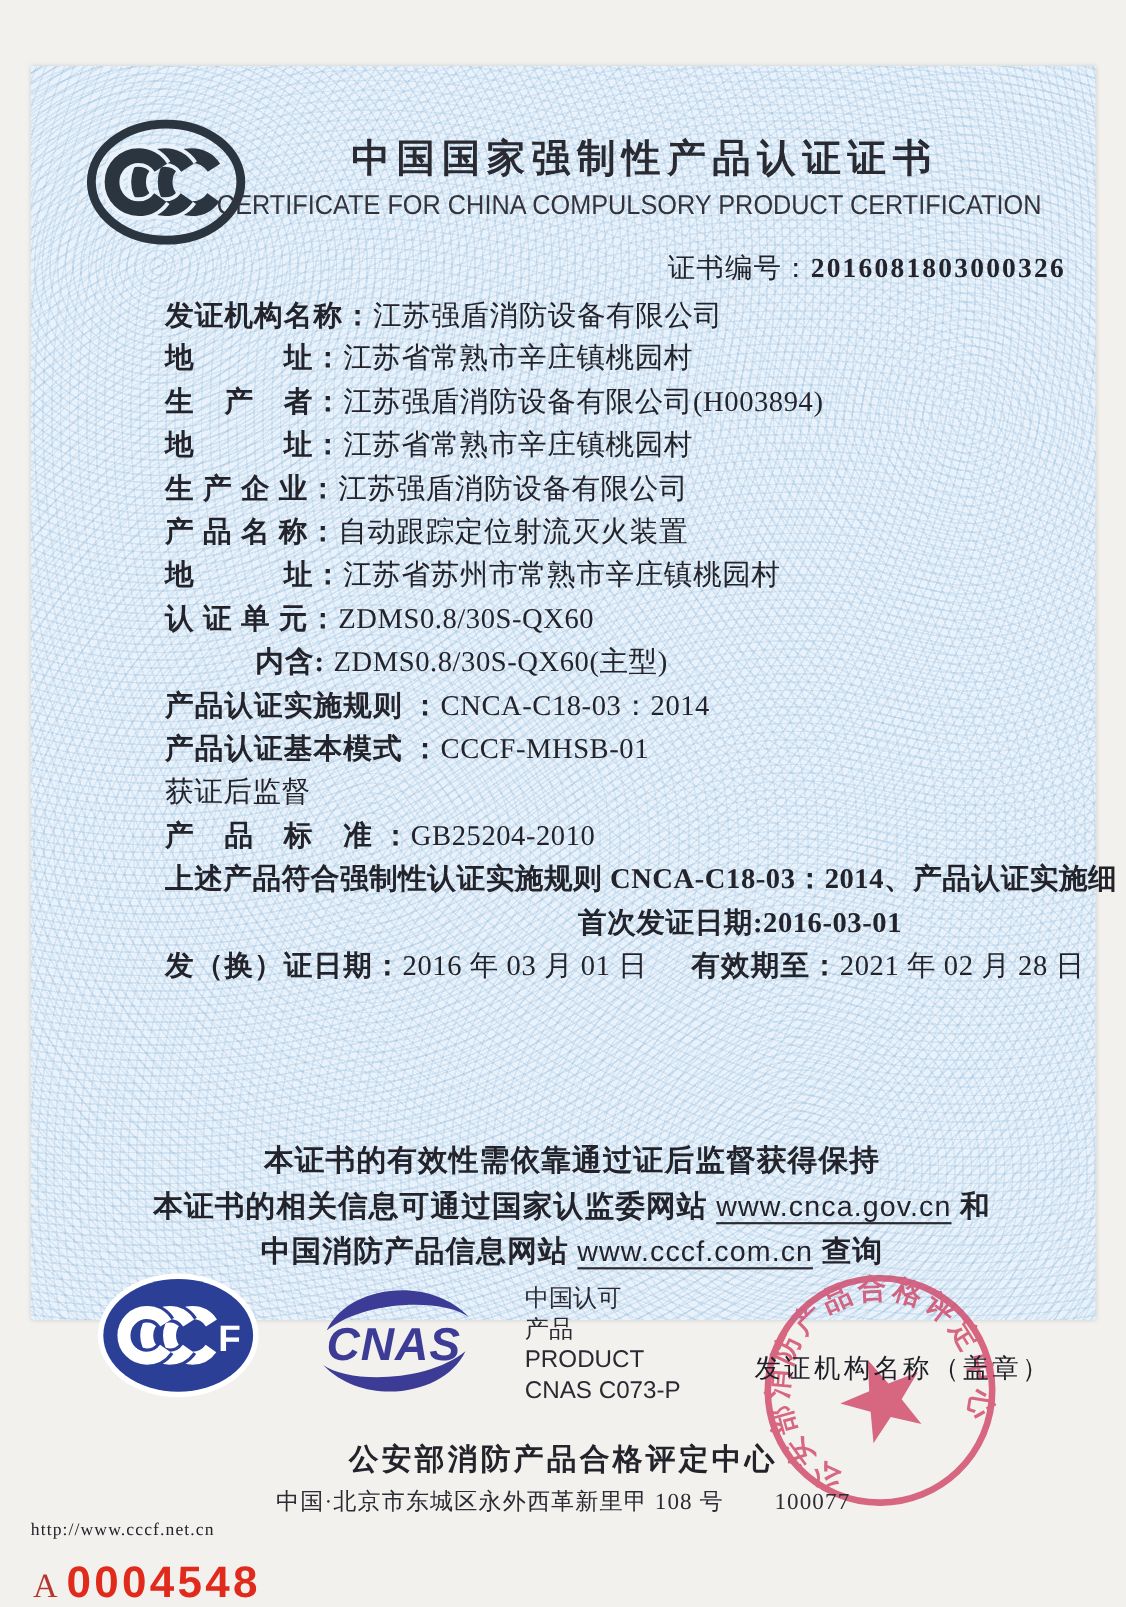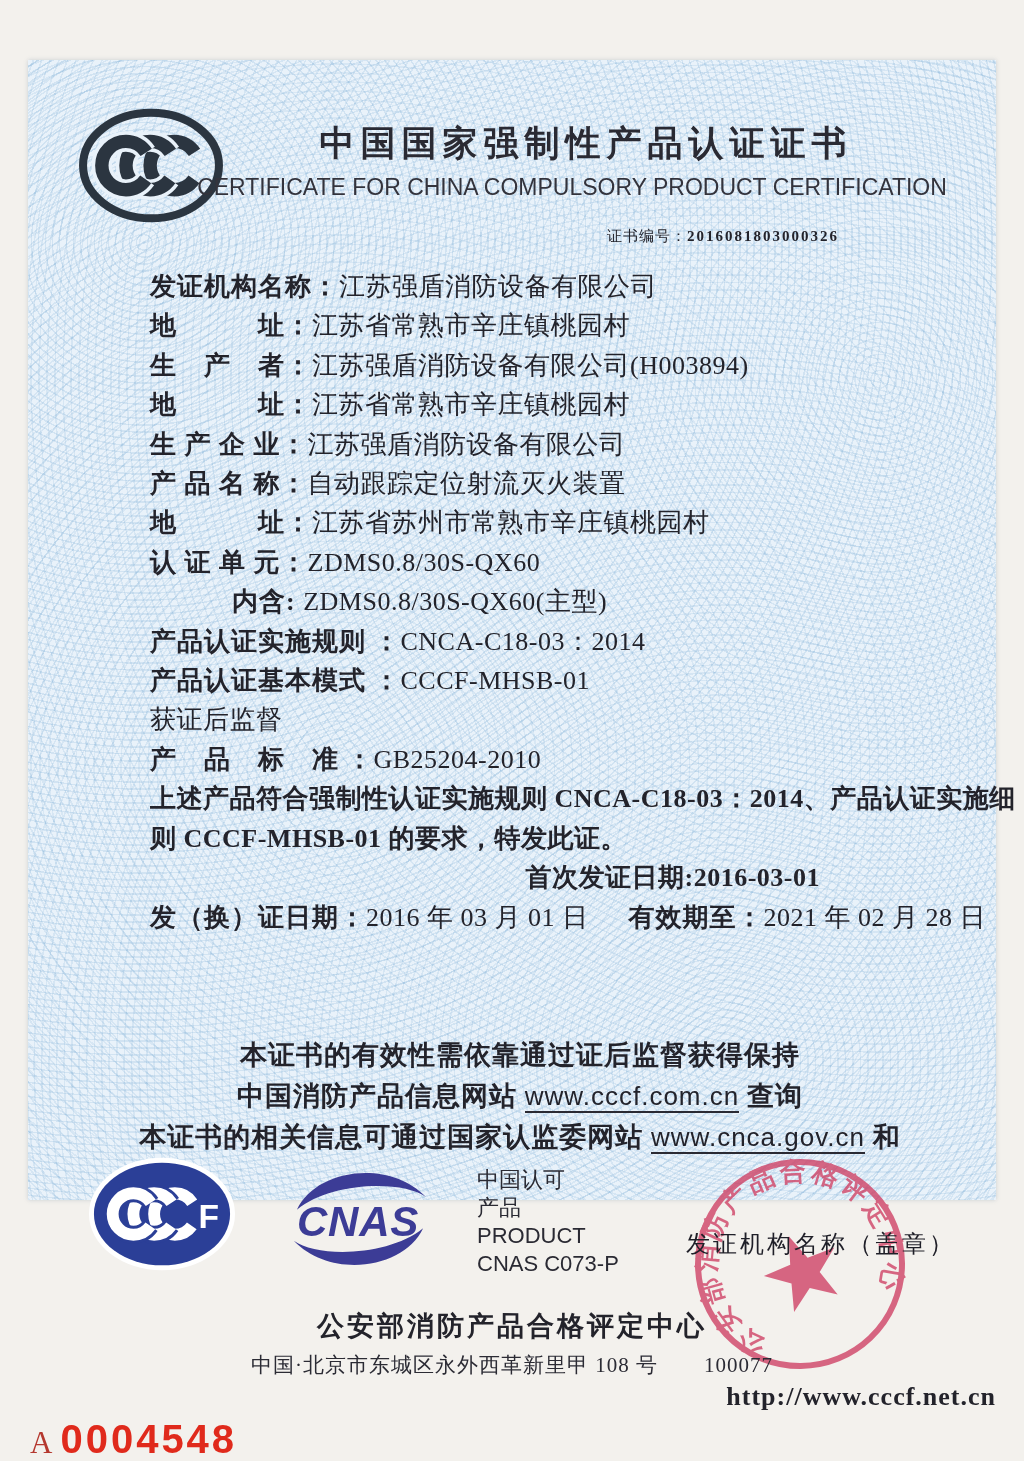--- a/index.html
+++ b/index.html
@@ -27,21 +27,21 @@
     left:0;right:0;top:60px;text-align:center;padding-left:148px;
     font-size:35px;font-weight:700;letter-spacing:6px;color:#2a2a33;
     font-family:"Liberation Serif","DejaVu Serif",serif;
   }
   .title-en{
     left:0;right:0;top:113px;text-align:center;padding-left:120px;
     font-size:23px;color:#33333c;letter-spacing:0px;
     font-family:"Liberation Sans","DejaVu Sans",sans-serif;
     transform:scaleY(1.08);
   }
-  .cert-no{left:579px;top:167px;font-size:15px;letter-spacing:1px;}
+  .cert-no{left:579px;top:167px;font-size:25px;letter-spacing:1px;}
   .cert-no b{letter-spacing:2px;font-weight:600;}
   
   .body-block{left:122px;top:207px;width:790px;font-size:26px;line-height:39.4px;white-space:nowrap;}
   .row .lbl{font-weight:700;letter-spacing:1px;}
   .row .val{letter-spacing:.5px;}
   .row.indent{padding-left:82px;}
   .row.center{text-align:right;padding-right:120px;}
   .statement{font-weight:700;letter-spacing:.5px;}
   .gap40{display:inline-block;width:40px;}
   
@@ -51,21 +51,21 @@
   .cccf-logo{left:60px;top:1096px;width:148px;height:116px;}
   .cnas-logo{left:258px;top:1092px;width:148px;height:134px;}
   .accr-text{left:449px;top:1106px;font-size:22px;line-height:28px;color:#2a2a33;}
   .accr-text .latin{font-family:"Liberation Sans","DejaVu Sans",sans-serif;}
   .stamp{left:652px;top:1084px;width:240px;height:240px;}
   .stamp-label{left:658px;top:1168px;font-size:24px;letter-spacing:3px;color:#1f1f28;}
   
   .footer-org{left:0;right:0;top:1248px;text-align:center;font-size:27px;font-weight:700;letter-spacing:3px;}
   .footer-addr{left:0;right:0;top:1291px;text-align:center;font-size:21px;letter-spacing:1px;color:#2b2b34;}
   .footer-addr .post{margin-left:46px;}
-  .footer-url{left:0;right:0;top:1322px;text-align:right;font-size:26px;font-weight:700;letter-spacing:1px;}
+  .footer-url{left:0;right:0;top:1322px;text-align:left;font-size:16px;font-weight:400;letter-spacing:1px;}
   
   .serial{position:absolute;left:30px;top:1417px;}
   .serial .pfx{color:#b5382f;font-size:31px;font-family:"Liberation Serif",serif;}
   .serial .num{color:#e02a1c;font-size:40px;font-weight:700;letter-spacing:3px;
     font-family:"Liberation Sans","DejaVu Sans",sans-serif;margin-left:8px;}
 </style>
 </head>
 <body>
 
 <div class="paper">
@@ -93,29 +93,28 @@
     <div class="row"><span class="lbl">生 产 企 业：</span><span class="val">江苏强盾消防设备有限公司</span></div>
     <div class="row"><span class="lbl">产 品 名 称：</span><span class="val">自动跟踪定位射流灭火装置</span></div>
     <div class="row"><span class="lbl">地　　　址：</span><span class="val">江苏省苏州市常熟市辛庄镇桃园村</span></div>
     <div class="row"><span class="lbl">认 证 单 元：</span><span class="val">ZDMS0.8/30S-QX60</span></div>
     <div class="row indent"><span class="lbl">内含: </span><span class="val">ZDMS0.8/30S-QX60(主型)</span></div>
     <div class="row"><span class="lbl">产品认证实施规则 ：</span><span class="val">CNCA-C18-03：2014</span></div>
     <div class="row"><span class="lbl">产品认证基本模式 ：</span><span class="val">CCCF-MHSB-01</span></div>
     <div class="row"><span class="val">获证后监督</span></div>
     <div class="row"><span class="lbl">产　品　标　准 ：</span><span class="val">GB25204-2010</span></div>
     <div class="row statement">上述产品符合强制性认证实施规则 CNCA-C18-03：2014、产品认证实施细</div>
-    <div class="row statement">则 CCCF-MHSB-01 的要求，特发此证。</div>
     <div class="row center statement">首次发证日期:2016-03-01</div>
     <div class="row"><span class="lbl">发（换）证日期：</span><span class="val">2016 年 03 月 01 日</span><span class="gap40"></span><span class="lbl">有效期至：</span><span class="val">2021 年 02 月 28 日</span></div>
   </div>
 
   <div class="abs notes">
     <div>本证书的有效性需依靠通过证后监督获得保持</div>
+    <div><span>本证书的相关信息可通过国家认监委网站 </span><span class="url">www.cnca.gov.cn</span><span> 和</span></div>
     <div><span>中国消防产品信息网站 </span><span class="url">www.cccf.com.cn</span><span> 查询</span></div>
-    <div><span>本证书的相关信息可通过国家认监委网站 </span><span class="url">www.cnca.gov.cn</span><span> 和</span></div>
   </div>
 
   <svg class="abs cccf-logo" viewBox="0 0 150 116">
     <ellipse cx="75" cy="58" rx="74" ry="57" fill="#ffffff"></ellipse>
     <ellipse cx="75" cy="58" rx="69" ry="52" fill="#2b3f97"></ellipse>
     <g fill="none" stroke-linecap="butt">
       <circle cx="88" cy="58" r="21" stroke="#ffffff" stroke-width="12" stroke-dasharray="106.3 25.6" stroke-dashoffset="-12.8"></circle>
       <circle cx="67" cy="58" r="21" stroke="#2b3f97" stroke-width="18" stroke-dasharray="106.3 25.6" stroke-dashoffset="-12.8"></circle>
       <circle cx="67" cy="58" r="21" stroke="#ffffff" stroke-width="12" stroke-dasharray="106.3 25.6" stroke-dashoffset="-12.8"></circle>
       <circle cx="46" cy="58" r="21" stroke="#2b3f97" stroke-width="18" stroke-dasharray="106.3 25.6" stroke-dashoffset="-12.8"></circle>

